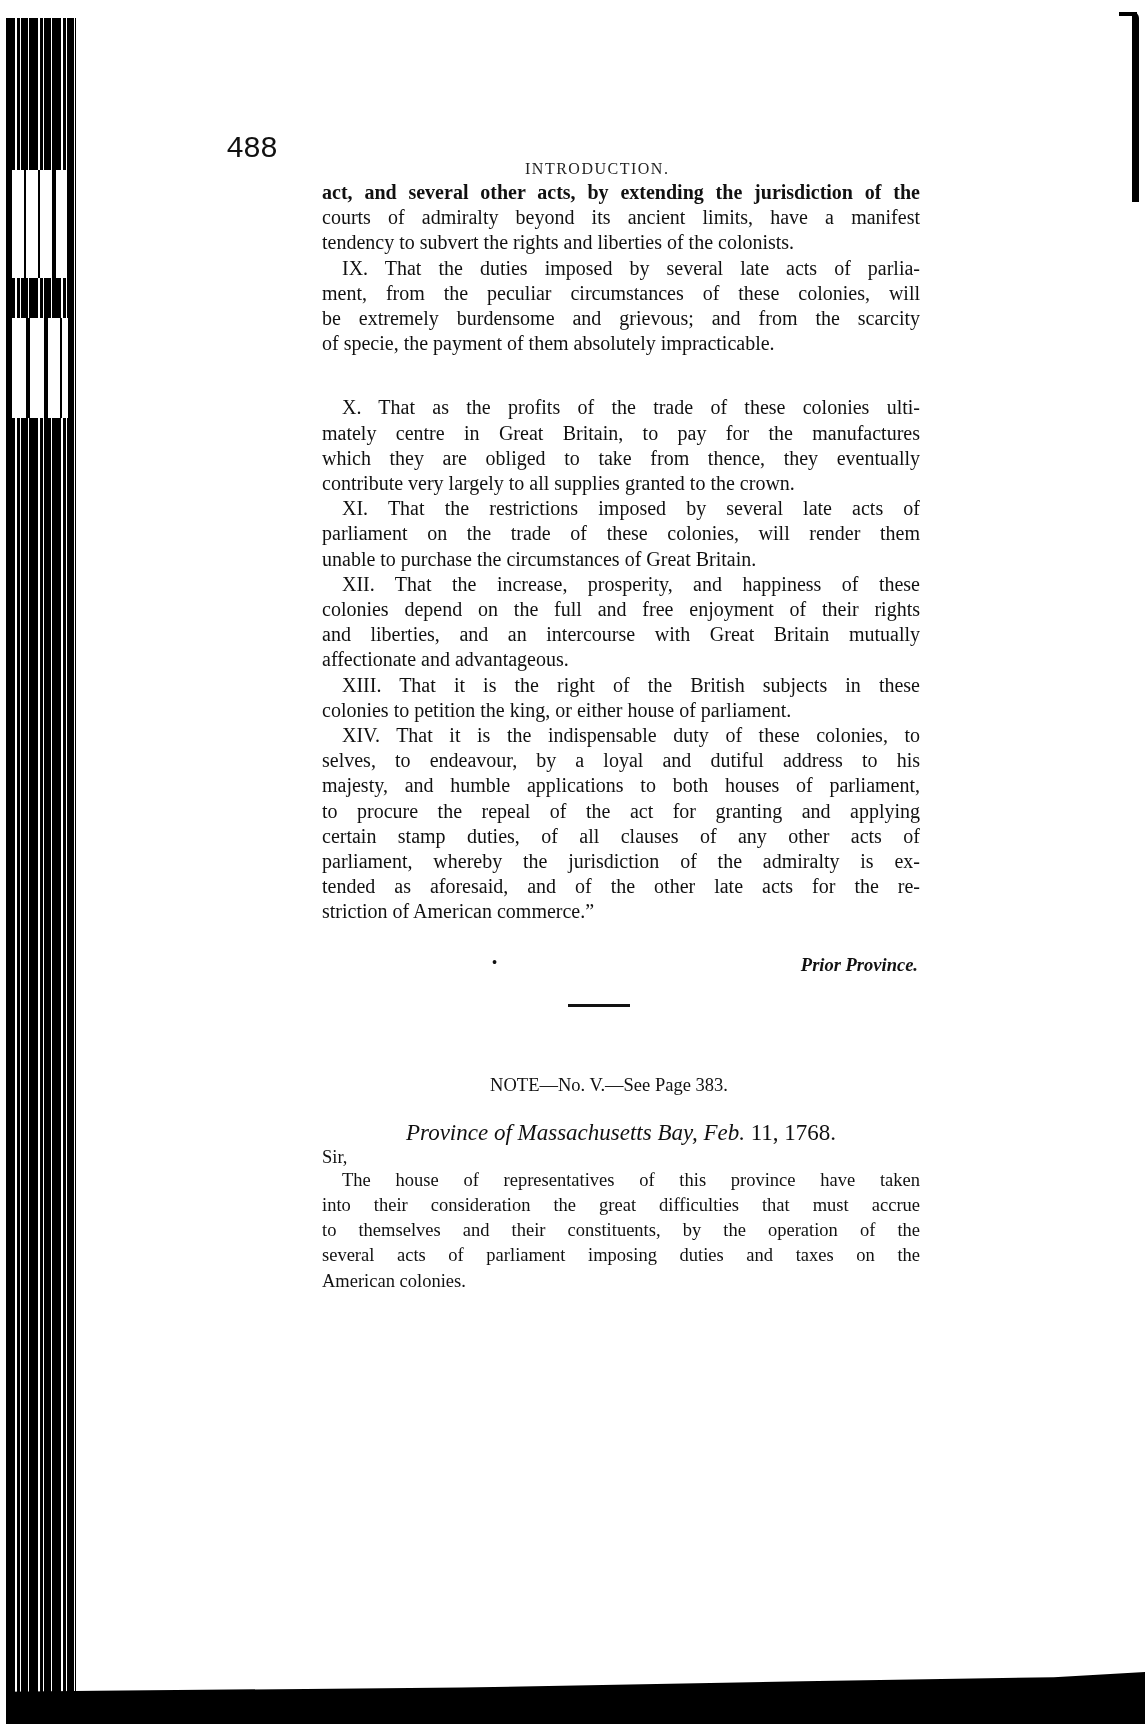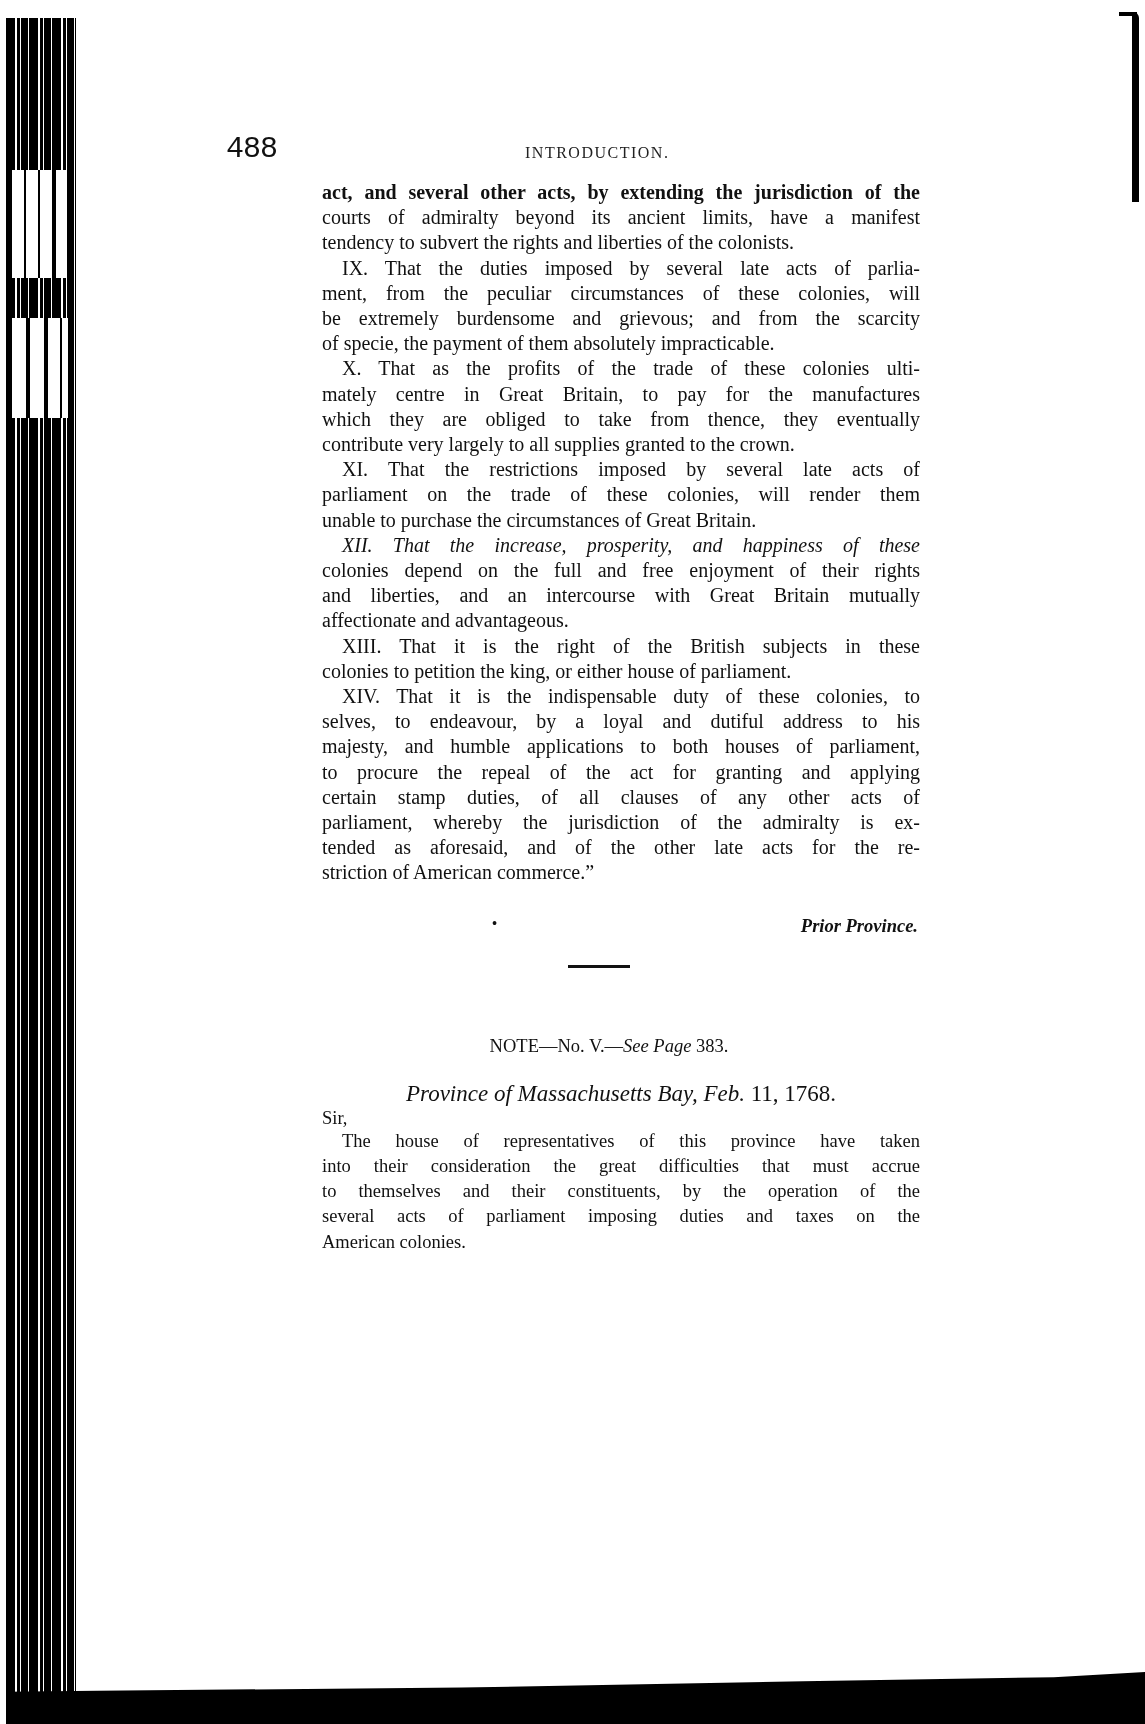--- a/index.html
+++ b/index.html
@@ -78,21 +78,21 @@
       left: -96px;
       top: 0;
       font-family: Liberation Mono, monospace;
       font-size: 30px;
       letter-spacing: -1px;
       color: #111;
     }
     .running-title {
       position: absolute;
       left: 203px;
-      top: 12px;
+      top: 28px;
       font-size: 16px;
       letter-spacing: 1.5px;
       color: #222;
     }
 
     .body-text p {
       font-size: 20px;
       line-height: 25.2px;
       text-align: justify;
       text-align-last: left;
@@ -133,21 +133,21 @@
       position: relative;
       left: -22px;
     }
     .note-heading {
       text-align: center;
       margin-top: 68px;
       font-size: 18.5px;
       position: relative;
       left: -12px;
     }
-    .note-heading .it { font-style: italic; }
+    .note-heading .it { }
     .dateline {
       margin-top: 24px;
       font-size: 23px;
       font-style: italic;
       padding-left: 84px;
     }
     .dateline .roman { font-style: normal; }
     .salutation {
       font-size: 18.5px;
       line-height: 22px;
@@ -182,32 +182,32 @@
     </p>
 
     <div id="resolutions">
         <p>
           <span class="line" style="padding-left: 20px;">IX. That the duties imposed by several late acts of parlia-</span>
           <span class="line">ment, from the peculiar circumstances of these colonies, will</span>
           <span class="line">be extremely burdensome and grievous; and from the scarcity</span>
           <span class="line last">of specie, the payment of them absolutely impracticable.</span>
         </p>
         <p>
-          <span class="line" style="padding-left: 20px;">X. That as the profits of the trade of these colonies ulti-</span>
+          <span class="line" style="padding-left: 20px; margin-top: 39px;">X. That as the profits of the trade of these colonies ulti-</span>
           <span class="line">mately centre in Great Britain, to pay for the manufactures</span>
           <span class="line">which they are obliged to take from thence, they eventually</span>
           <span class="line last">contribute very largely to all supplies granted to the crown.</span>
         </p>
         <p>
           <span class="line" style="padding-left: 20px;">XI. That the restrictions imposed by several late acts of</span>
           <span class="line">parliament on the trade of these colonies, will render them</span>
           <span class="line last">unable to purchase the circumstances of Great Britain.</span>
         </p>
         <p>
-          <span class="line" style="padding-left: 20px; font-style: italic;">XII. That the increase, prosperity, and happiness of these</span>
+          <span class="line" style="padding-left: 20px;">XII. That the increase, prosperity, and happiness of these</span>
           <span class="line">colonies depend on the full and free enjoyment of their rights</span>
           <span class="line">and liberties, and an intercourse with Great Britain mutually</span>
           <span class="line last">affectionate and advantageous.</span>
         </p>
         <p>
           <span class="line" style="padding-left: 20px;">XIII. That it is the right of the British subjects in these</span>
           <span class="line last">colonies to petition the king, or either house of parliament.</span>
         </p>
         <p>
           <span class="line" style="padding-left: 20px;">XIV. That it is the indispensable duty of these colonies, to</span>

